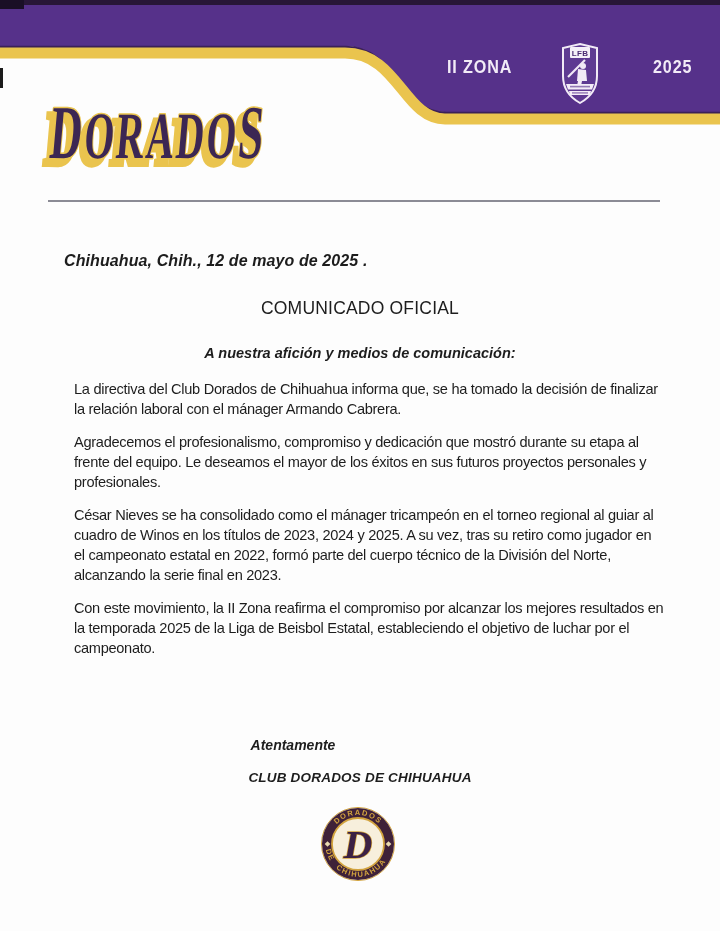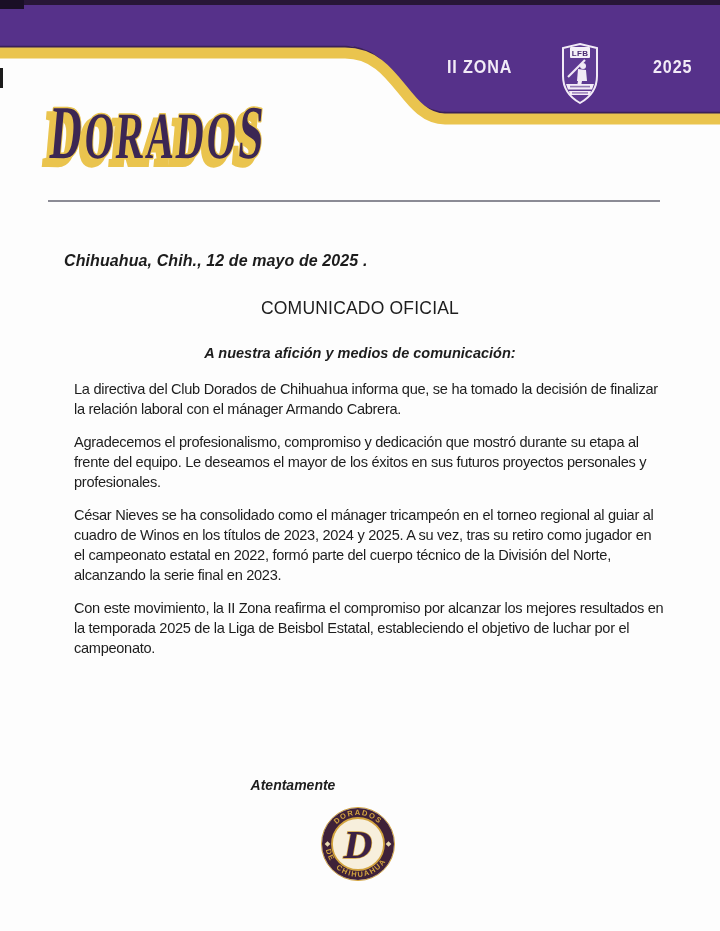--- a/index.html
+++ b/index.html
@@ -36,21 +36,21 @@
     position:absolute; left:0; top:345px; width:720px; text-align:center;
     font-size:14.5px; font-weight:bold; font-style:italic;
   }
   .letter-body {
     position:absolute; left:62px; top:379px; width:602px;
     font-size:14.6px; line-height:20px; letter-spacing:-0.3px;
   }
   .letter-body p { margin:0 0 13px 12px; }
   .closing {
     position:absolute; left:0; top:737px; width:586px; text-align:center;
-    font-size:14px; font-weight:bold; font-style:italic;margin-top:40px;
+    font-size:14px; font-weight:bold; font-style:italic;
   }
   .signature {
     position:absolute; left:0; top:770px; width:720px; text-align:center;
     font-size:13.5px; font-weight:bold; font-style:italic; letter-spacing:0.2px;
   }
   .club-seal { position:absolute; left:320px; top:806px; overflow:visible; }
   .seal-arc-text { font-family:"Liberation Sans", sans-serif; font-weight:bold;
     font-size:7.5px; letter-spacing:1.4px; fill:#d2a33e; }
   .seal-d { font-family:"Liberation Serif", serif; font-weight:bold; font-style:italic;
     font-size:40px; fill:#3c2144; stroke:#d2a33e; stroke-width:1.4; paint-order:stroke; }
@@ -110,20 +110,21 @@
 
   <div class="letter-body">
     <p>La directiva del Club Dorados de Chihuahua informa que, se ha tomado la decisión de finalizar la relación laboral con el mánager Armando Cabrera.</p>
     <p>Agradecemos el profesionalismo, compromiso y dedicación que mostró durante su etapa al frente del equipo. Le deseamos el mayor de los éxitos en sus futuros proyectos personales y profesionales.</p>
     <p>César Nieves se ha consolidado como el mánager tricampeón en el torneo regional al guiar al cuadro de Winos en los títulos de 2023, 2024 y 2025. A su vez, tras su retiro como jugador en el campeonato estatal en 2022, formó parte del cuerpo técnico de la División del Norte, alcanzando la serie final en 2023.</p>
     <p>Con este movimiento, la II Zona reafirma el compromiso por alcanzar los mejores resultados en la temporada 2025 de la Liga de Beisbol Estatal, estableciendo el objetivo de luchar por el campeonato.</p>
   </div>
 
   <div class="closing">Atentamente</div>
 
+  <div class="signature">CLUB DORADOS DE CHIHUAHUA</div>
 
   <svg class="club-seal" width="76" height="76" viewBox="0 0 76 76">
     <circle cx="38" cy="38" r="36.5" fill="none" stroke="#d2a33e" stroke-width="1"></circle>
     <circle cx="38" cy="38" r="36" fill="#3f2138"></circle>
     <circle cx="38" cy="38" r="26" fill="#f7efdc" stroke="#d2a33e" stroke-width="1.8"></circle>
     <defs>
       <path id="sealTopArc" d="M9,38 A29,29 0 0 1 67,38"></path>
       <path id="sealBottomArc" d="M5.6,40.8 A32.5,32.5 0 0 0 70.4,40.8"></path>
     </defs>
     <text class="seal-arc-text">

